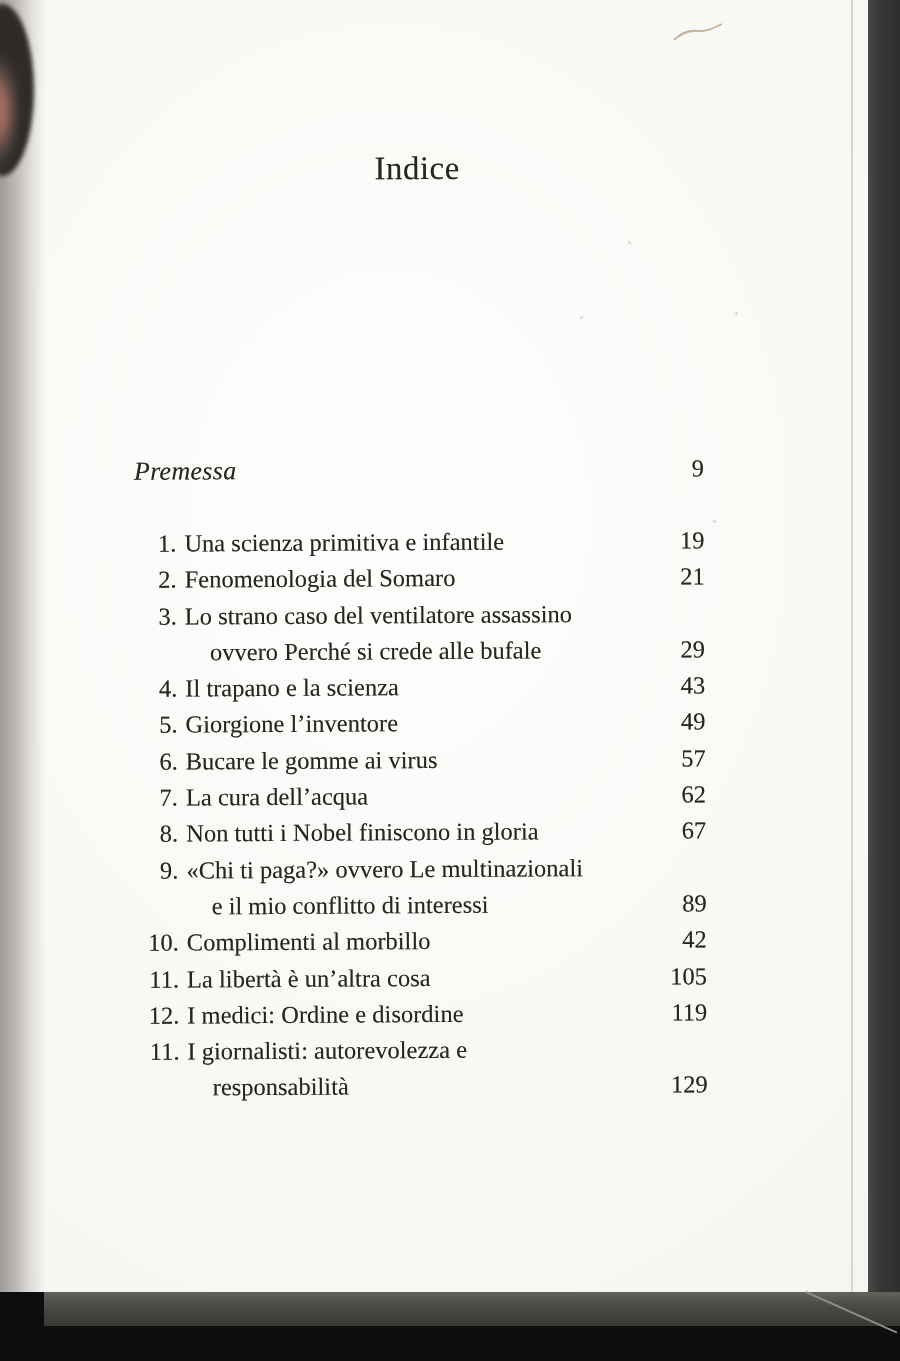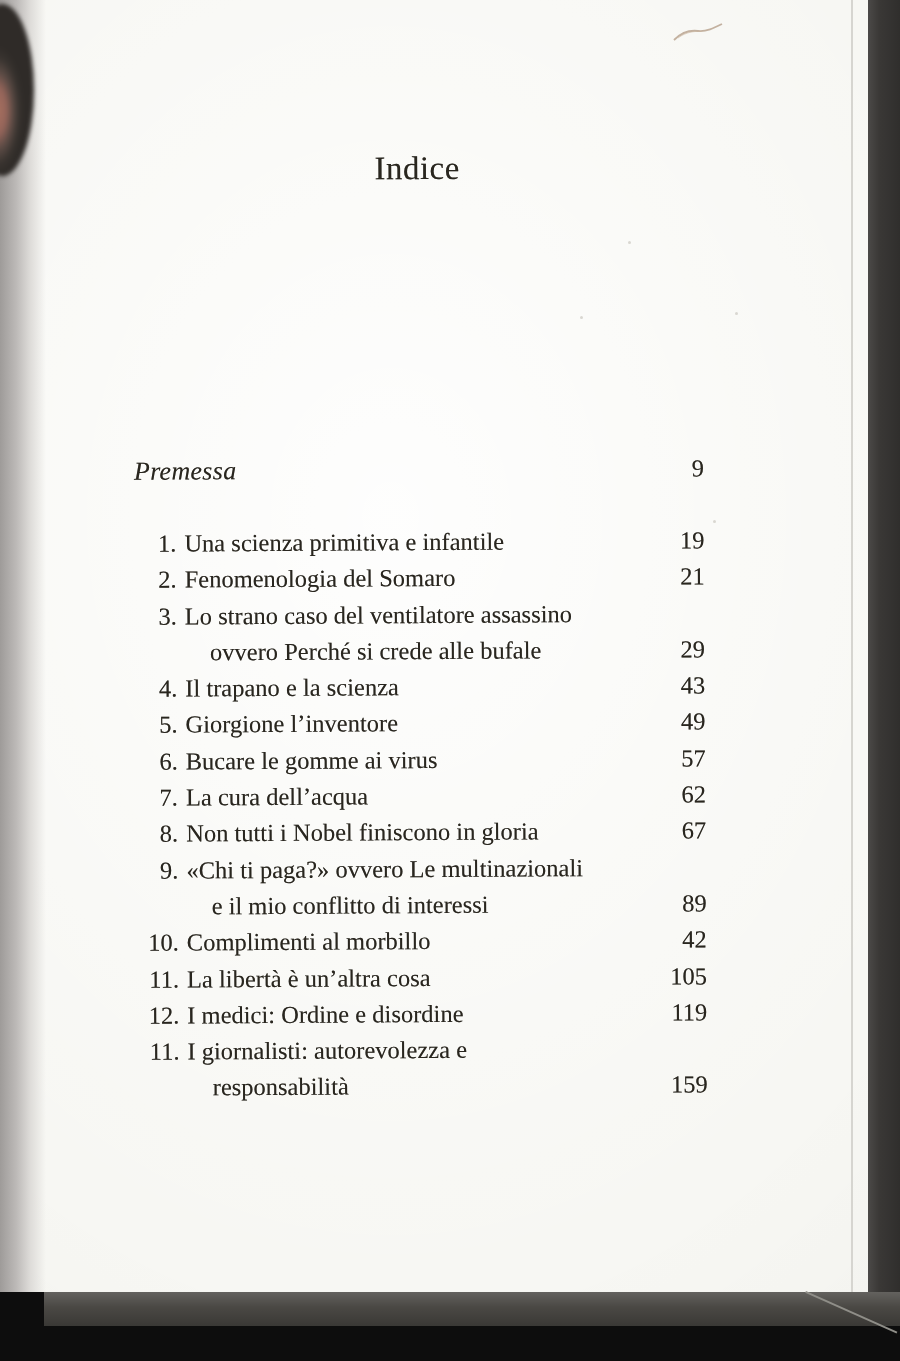--- a/index.html
+++ b/index.html
@@ -196,18 +196,18 @@
         <span class="pg">119</span>
       </div>
 
       <div class="toc-line">
         <span class="num">11.</span>
         <span class="txt">I giornalisti: autorevolezza e</span>
       </div>
       <div class="toc-line cont">
         <span class="num"></span>
         <span class="txt">responsabilità</span>
-        <span class="pg">159</span>
+        <span class="pg">129</span>
       </div>
 
     </div>
   </div>
 </div>
 
 </body></html>

